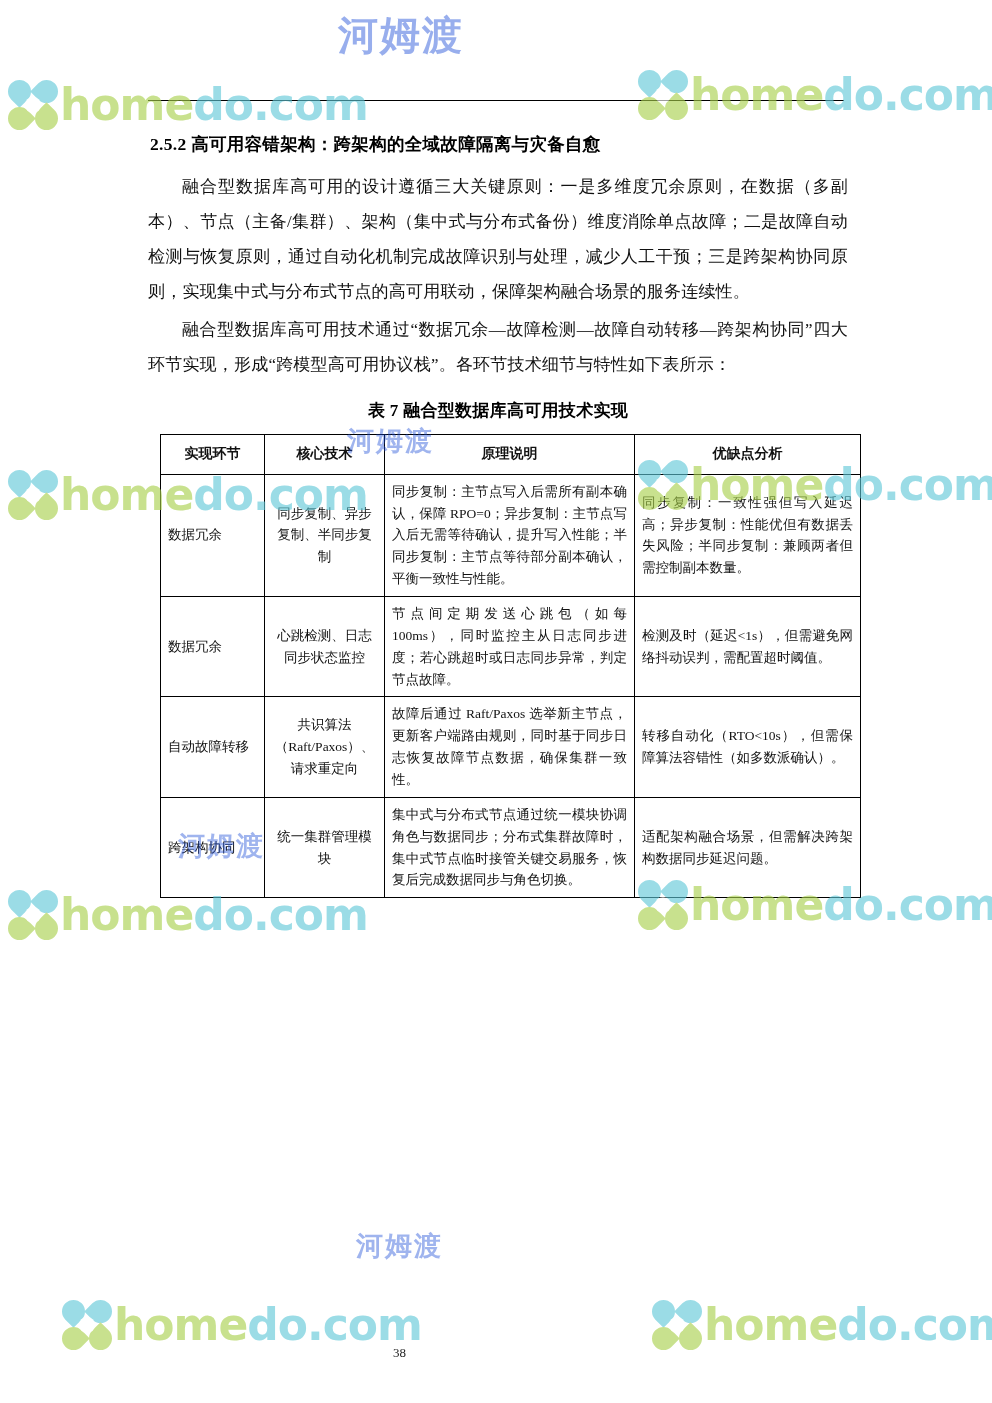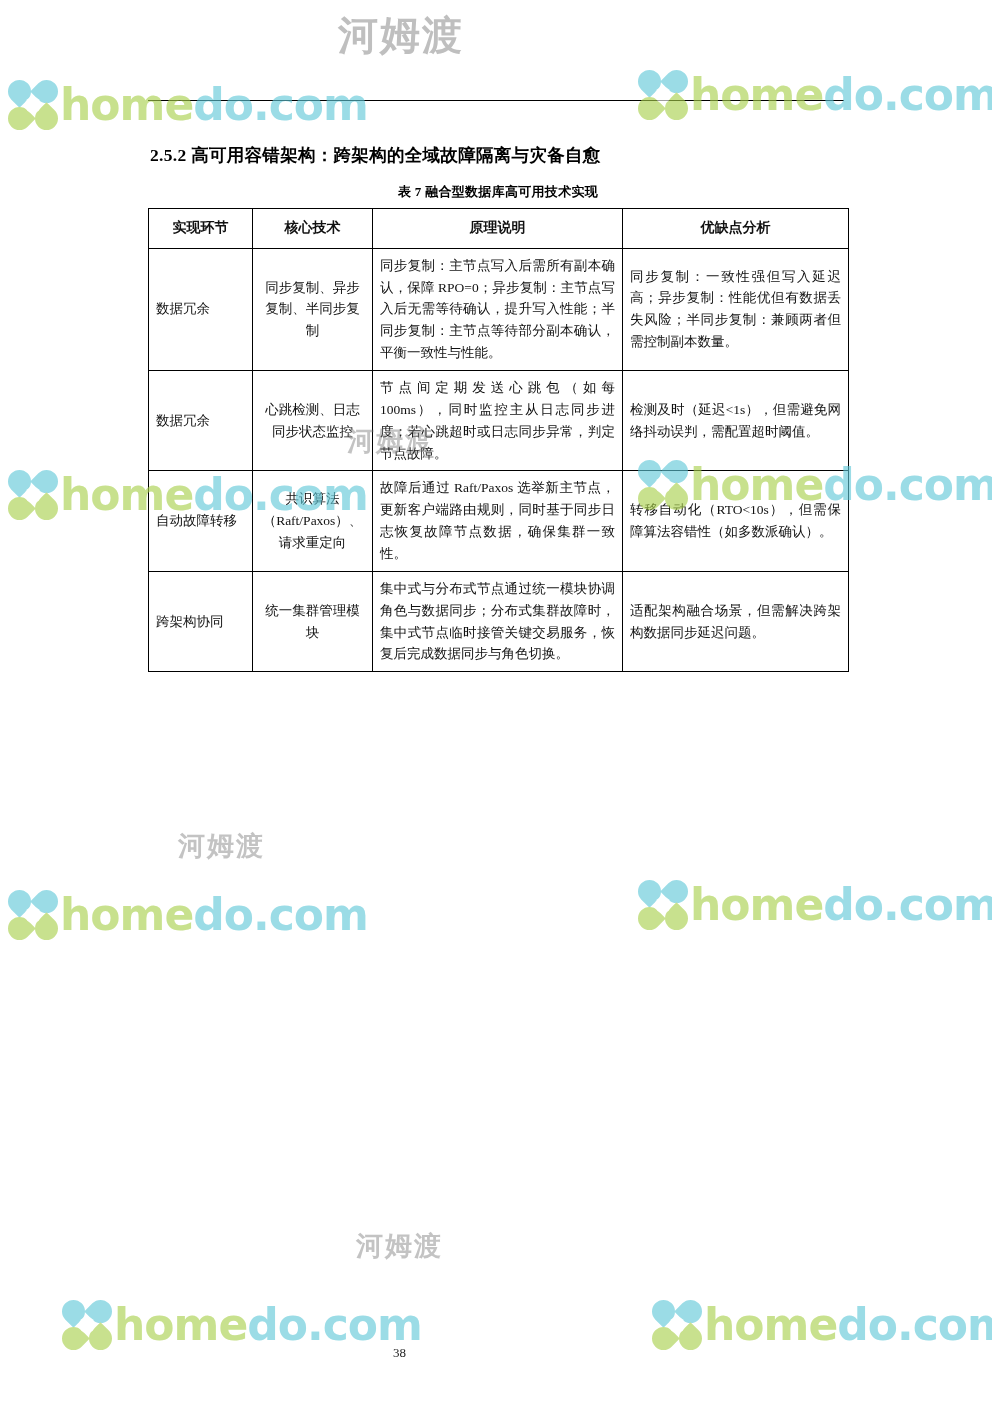--- a/index.html
+++ b/index.html
@@ -46,52 +46,52 @@
   .content {
     position: absolute;
     top: 128px;
     left: 148px;
     width: 700px;
   }
 
   h2.section-title {
     font-size: 17.5px;
     font-weight: bold;
-    margin: 15px 0 14px 0;
+    margin: 4px 0 14px 0;
     letter-spacing: 0.3px;
     color: #000;
     text-indent: 0;
     padding-left: 2px;
   }
 
   p.body-text {
     font-size: 17px;
     line-height: 2.05;
     margin: 0 0 4px 0;
     text-align: justify;
     text-justify: inter-ideograph;
     text-indent: 2em;
     color: #111;
     letter-spacing: 0.2px;
   }
 
   .table-caption {
     text-align: center;
-    font-size: 13px;
+    font-size: 17px;
     font-weight: bold;
     margin: 16px 0 7px 0;
     color: #000;
     letter-spacing: 0.3px;
   }
 
   
   table.data-table {
     border-collapse: collapse;
     width: 700px;
-    margin: 0;
+    margin: 12px;
     table-layout: fixed;
   }
   table.data-table th,
   table.data-table td {
     border: 1px solid #000;
     padding: 6px 7px;
     vertical-align: middle;
     font-size: 13.5px;
     line-height: 1.62;
     color: #111;
@@ -170,41 +170,43 @@
     white-space: nowrap;
   }
   .wm .wm-text .t-blue { color: #5ec8d8; }
   .wm .wm-text .t-green { color: #a8d04a; }
 
   .wm-cn {
     position: absolute;
     font-family: Liberation Sans, sans-serif;
     font-size: 40px;
     font-weight: bold;
-    color: #737373;
+    color: #1d4ed8;
     opacity: 0.45;
     white-space: nowrap;
     letter-spacing: 2px;
   }
   .wm-cn.small {
     font-size: 27px;
     opacity: 0.42;
   }
 </style>
 </head>
 <body>
 
 <div class="page">
 
   <div class="header-rule"></div>
 
   <div class="content">
 
     <h2 class="section-title">2.5.2 高可用容错架构：跨架构的全域故障隔离与灾备自愈</h2>
 
+    <p class="body-text">融合型数据库高可用的设计遵循三大关键原则：一是多维度冗余原则，在数据（多副本）、节点（主备/集群）、架构（集中式与分布式备份）维度消除单点故障；二是故障自动检测与恢复原则，通过自动化机制完成故障识别与处理，减少人工干预；三是跨架构协同原则，实现集中式与分布式节点的高可用联动，保障架构融合场景的服务连续性。</p>
+    <p class="body-text">融合型数据库高可用技术通过“数据冗余—故障检测—故障自动转移—跨架构协同”四大环节实现，形成“跨模型高可用协议栈”。各环节技术细节与特性如下表所示：</p>
 
     <div class="table-caption">表 7 融合型数据库高可用技术实现</div>
 
     <table class="data-table">
       <colgroup>
         <col class="w1">
           <col class="w2">
           <col class="w3">
           <col class="w4">
       </colgroup>

